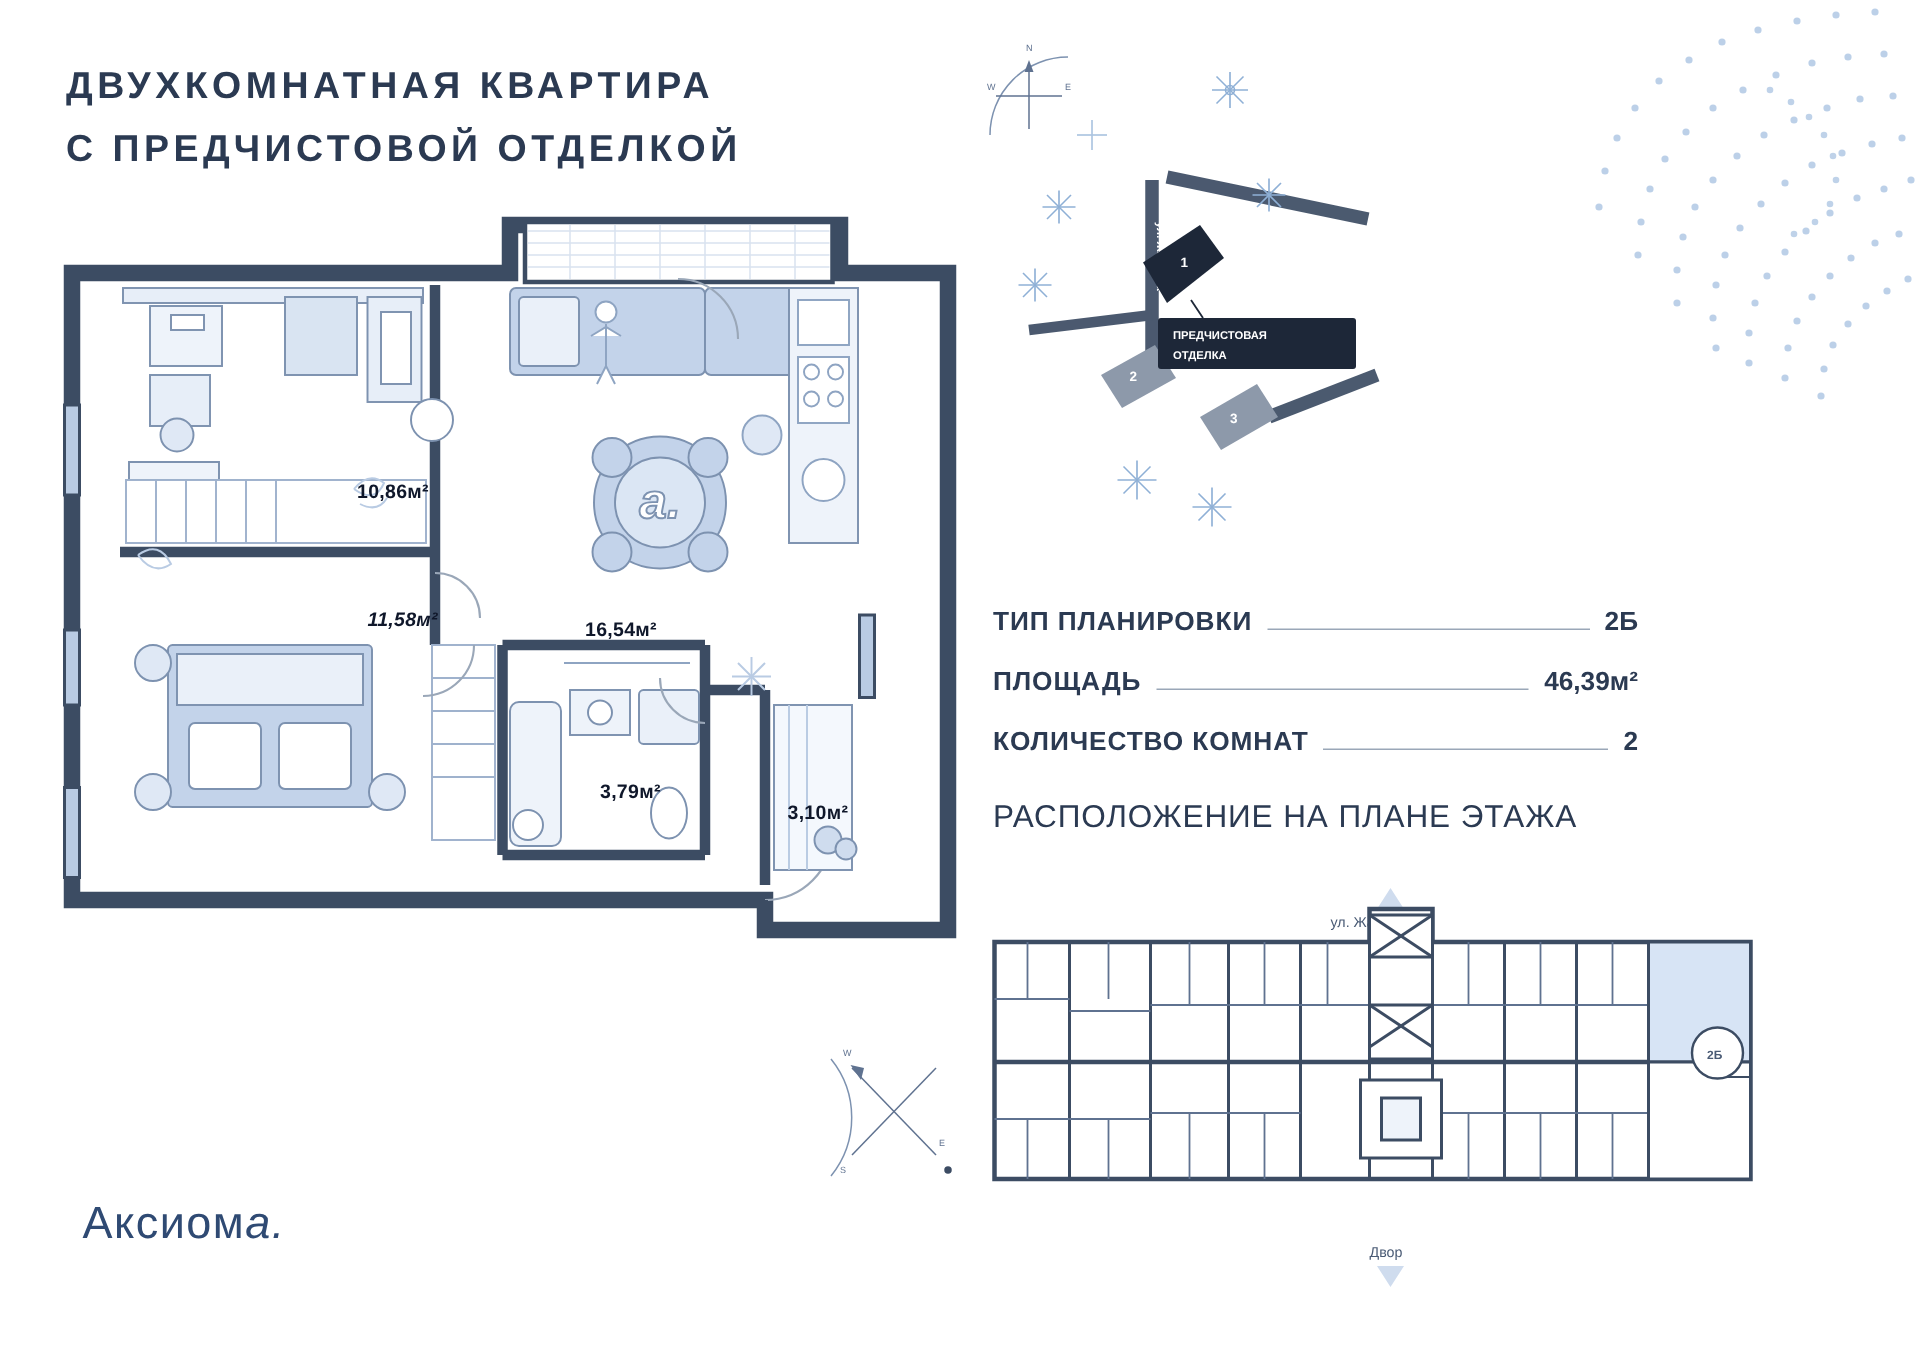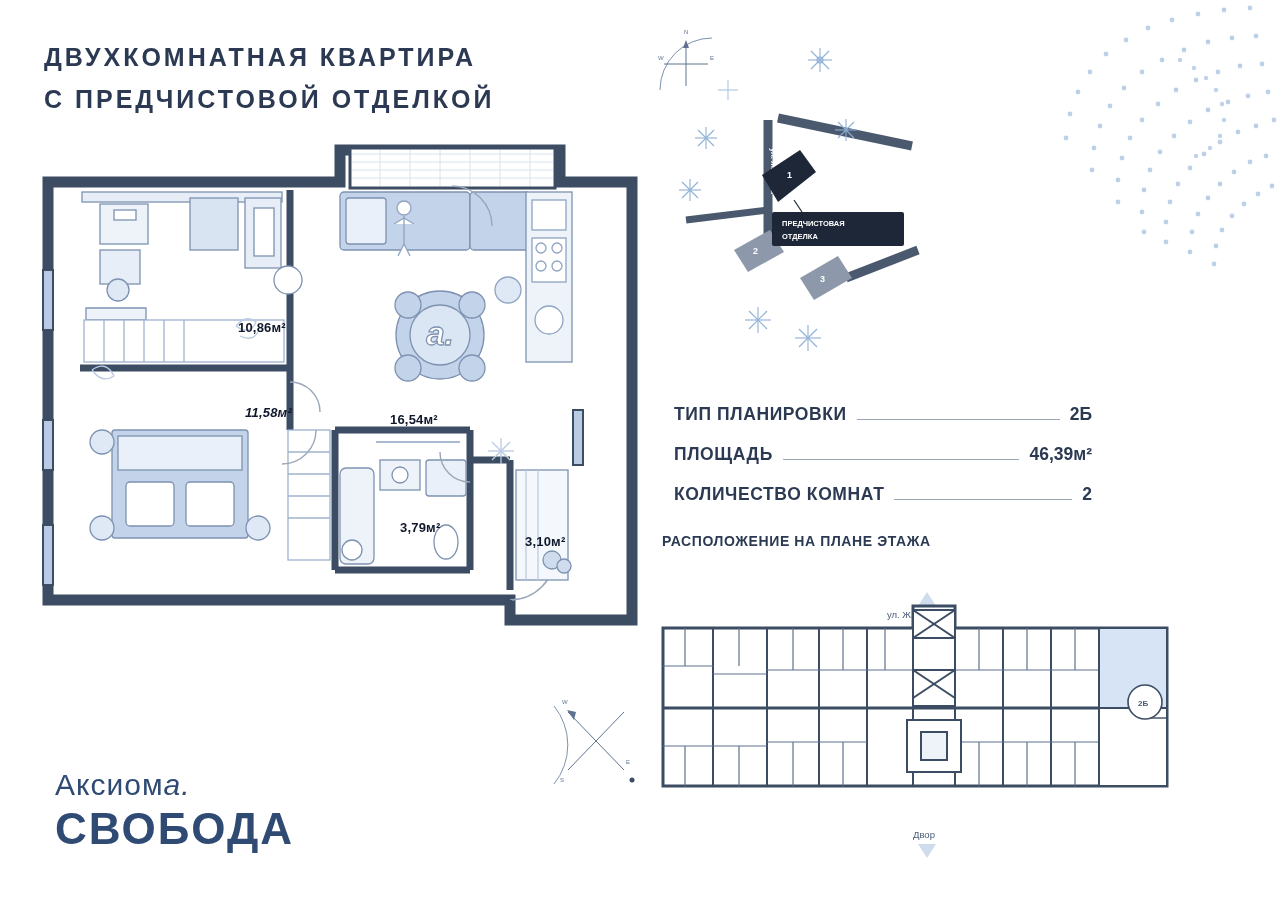--- a/index.html
+++ b/index.html
@@ -13,21 +13,21 @@
   
   .title {
     position:absolute; left:44px; top:36px;
     font-size:25px; font-weight:bold; letter-spacing:3.0px;
     line-height:42px; color:#2b3a52; text-transform:uppercase;
     white-space:pre-line;
   }
   
   .logo-wrap { position:absolute; left:55px; top:768px; }
   .logo-top {
-    font-size:30px; letter-spacing:1px; color:#2f4a73; font-weight:normal;
+    font-size:30px; letter-spacing:1px; color:#2f4a73; font-weight:normal;margin-top:31px;
   }
   .logo-top .italic { font-style:italic; }
   .logo-bottom {
     font-size:44px; font-weight:bold; letter-spacing:2px; color:#2f4a73;
     margin-top:2px;
   }
 
   
   .plan {
     position:absolute; left:40px; top:130px; width:600px; height:520px;
@@ -39,33 +39,32 @@
   }
 
   
   .specs { position:absolute; left:662px; top:404px; width:430px; }
   .spec-row {
     display:flex; align-items:baseline; margin-bottom:19px;
   }
   .spec-label {
     font-size:17.5px; font-weight:bold; letter-spacing:.6px; white-space:nowrap;
     color:#2b3a52;
-    margin-left:12px;
   }
   .spec-dash {
     flex:1 1 auto; border-bottom:1px solid #9aa7b8; margin:0 10px 5px 10px;
     height:0;
   }
   .spec-value {
     font-size:17.5px; font-weight:bold; color:#2b3a52; white-space:nowrap;
   }
 
   .floor-heading {
     position:absolute; left:662px; top:533px;
-    font-size:14px; font-weight:bold; letter-spacing:.6px; color:#2b3a52;
+    font-size:21px; font-weight:normal; letter-spacing:.6px; color:#2b3a52;
   }
 
   
   .siteplan { position:absolute; left:650px; top:20px; width:320px; height:380px; }
 
   
   .dots { position:absolute; right:0; top:0; width:330px; height:330px; }
 
   
   .floorplan { position:absolute; left:655px; top:570px; width:520px; height:290px; }
@@ -564,14 +563,13 @@
     <circle cx="84" cy="90" r="2.5" fill="#3c4c63"></circle>
     <text class="compass-label" x="14" y="14">W</text>
     <text class="compass-label" x="78" y="34"></text>
     <text class="compass-label" x="78" y="74">E</text>
     <text class="compass-label" x="12" y="92">S</text>
   </svg>
 </div>
 
 <div class="logo-wrap">
   <div class="logo-top"><span>Аксиом</span><span class="italic">а.</span></div>
-  <div class="logo-bottom">СВОБОДА</div>
 </div>
 
 </body></html>

